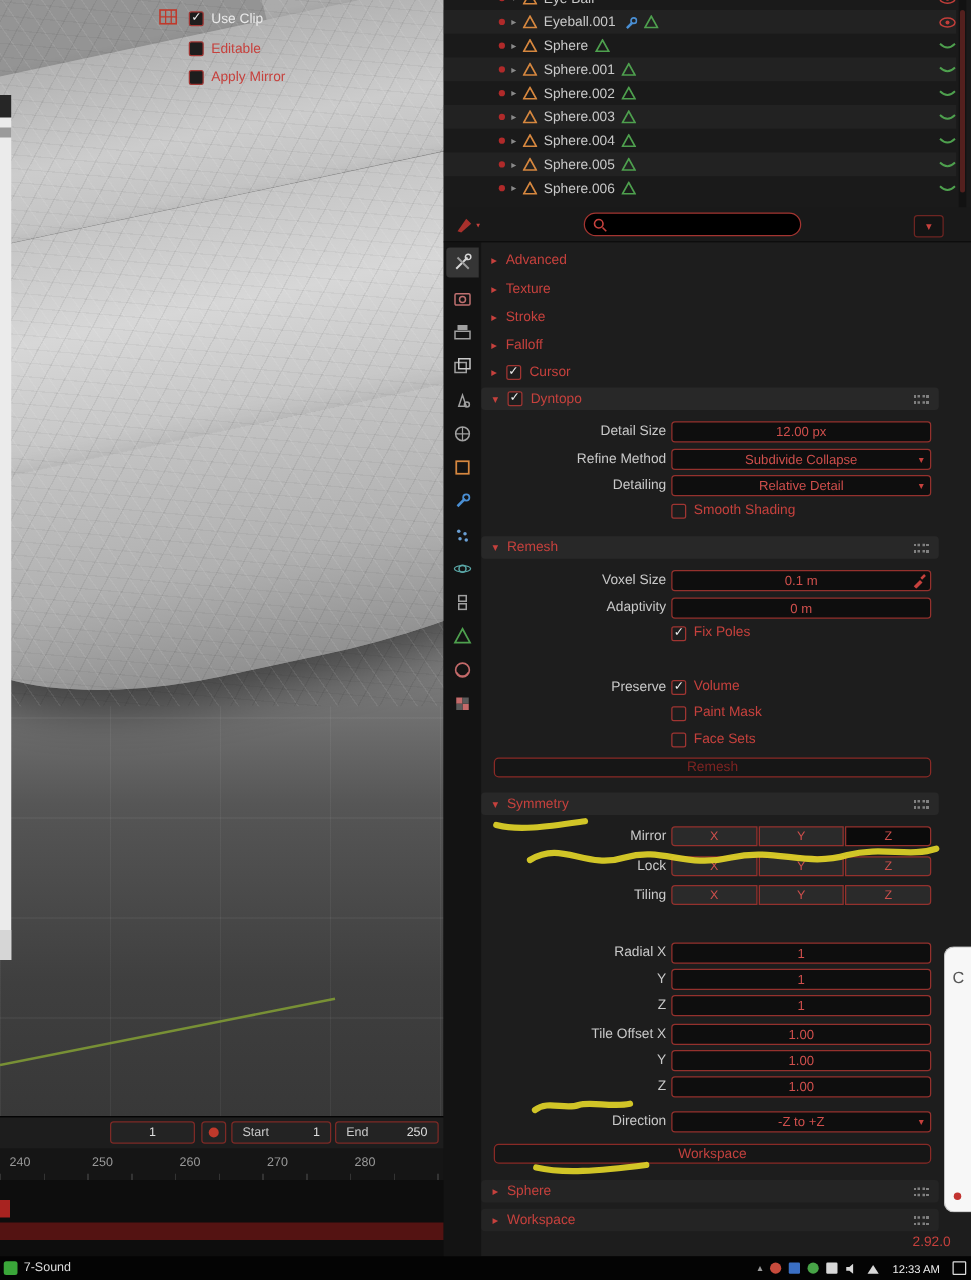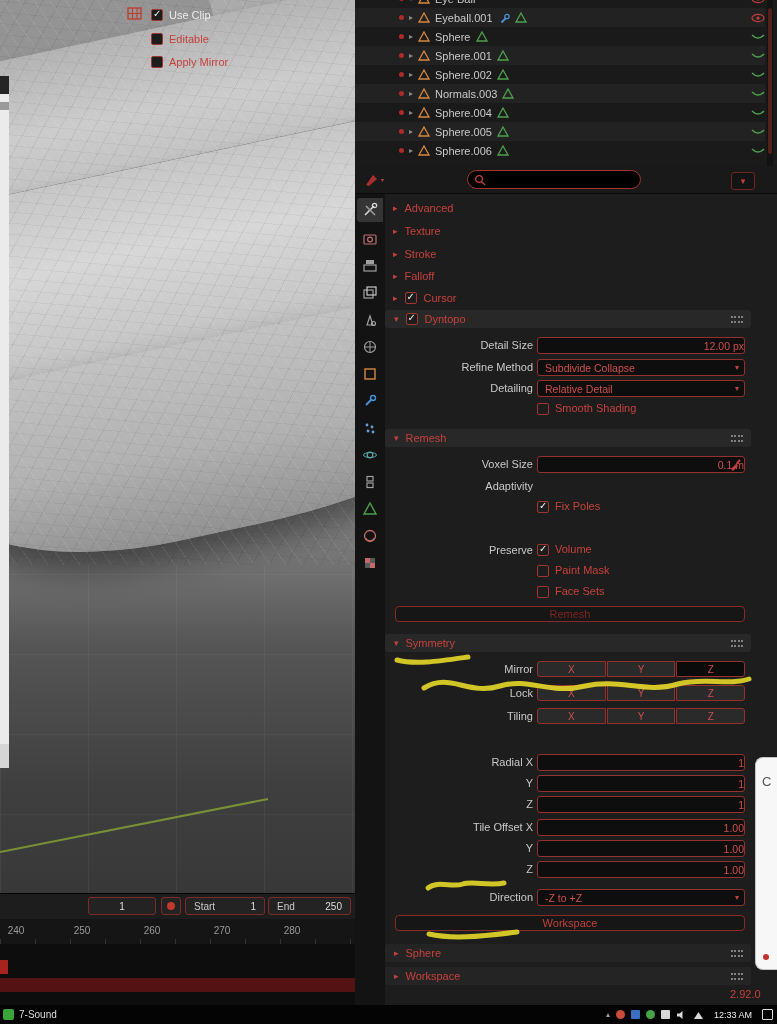--- a/index.html
+++ b/index.html
@@ -88,22 +88,22 @@
   .pcollapsed{position:absolute;left:8px;height:14px;display:flex;gap:7px;align-items:center;}
   .parrow{color:#c6413d;font-size:9px;}
   .ptitle{color:#c6413d;font-size:11px;}
   .phead{position:absolute;left:0;width:366px;height:18px;background:#282828;border-radius:3px;
          display:flex;align-items:center;gap:7px;padding:0 9px;box-sizing:border-box;}
   .grip{position:absolute;right:8px;top:6px;width:12px;height:7px;border-top:2px dotted #808080;border-bottom:2px dotted #808080;box-sizing:border-box;}
   .prow{position:absolute;left:0;width:366px;height:17px;}
   .plabel{position:absolute;left:0;width:148px;text-align:right;font-size:11px;color:#c9c9c9;line-height:17px;}
   .pfield{position:absolute;left:152px;top:0;width:208px;height:17px;background:#0e0e0e;border:1px solid #94312d;
           border-radius:3px;box-sizing:border-box;color:#cf4f4c;font-size:10.5px;
-          display:flex;align-items:center;justify-content:flex-end;}
-  .pfield.dd{justify-content:flex-start;padding:0 7px;}
+          display:flex;align-items:center;justify-content:center;}
+  .pfield.dd{justify-content:center;padding:0 7px;}
   .ddchev{position:absolute;right:5px;color:#c6413d;font-size:8px;}
   .pcbl{position:absolute;left:170px;top:1px;color:#c6413d;font-size:11px;}
   .pcb{position:absolute;left:152px;top:2px;}
   .axes{position:absolute;left:152px;top:0;width:208px;height:16px;display:flex;gap:1px;}
   .ax{flex:1;display:flex;align-items:center;justify-content:center;background:#2a2a2a;
       border:1px solid #94312d;color:#cf4f4c;font-size:10px;box-sizing:border-box;}
   .ax:first-child{border-radius:3px 0 0 3px;}
   .ax:last-child{border-radius:0 3px 3px 0;}
   .ax.on{background:#0b0b0b;}
   .bigbtn{position:absolute;left:10px;width:350px;height:16px;border:1px solid #8a2a26;border-radius:4px;
@@ -284,21 +284,21 @@
         <svg width="14" height="8">
             <path d="M1 2 Q7 8 13 2" fill="none" stroke="#4ea04e" stroke-width="1.5"></path>
           </svg>
       </div>
       <div class="olrow alt" style="top:84px">
         <span class="oldot"></span>
         <span class="olarrow">▸</span>
         <svg width="12" height="12">
             <path d="M6 1 L11 10 H1 Z" fill="none" stroke="#d6873f" stroke-width="1.3"></path>
           </svg>
-        <span class="olname">Normals.003</span>
+        <span class="olname">Sphere.003</span>
         <svg width="12" height="12">
             <path d="M6 1 L11 10 H1 Z" fill="none" stroke="#4ea04e" stroke-width="1.3"></path>
           </svg>
         <span class="olspacer"></span>
         <svg width="14" height="8">
             <path d="M1 2 Q7 8 13 2" fill="none" stroke="#4ea04e" stroke-width="1.5"></path>
           </svg>
       </div>
       <div class="olrow" style="top:103px">
         <span class="oldot"></span>
@@ -520,20 +520,23 @@
         <div class="pfield">
           <span>0.1 m</span>
           <svg class="abs" style="right:3px;top:2px;position:absolute" width="12" height="12">
               <path d="M2 10 L7 5 L9 7 L4 12 Z" fill="#c6413d"></path>
               <line x1="8" y1="4" x2="11" y2="1" stroke="#c6413d" stroke-width="2"></line>
             </svg>
         </div>
       </div>
       <div class="prow" style="top:284px">
         <span class="plabel">Adaptivity</span>
+        <div class="pfield">
+            <span>0 m</span>
+          </div>
       </div>
       <div class="prow" style="top:305px">
         <span class="cb on pcb"></span>
         <span class="pcbl">Fix Poles</span>
       </div>
       <div class="prow" style="top:348px">
         <span class="plabel">Preserve</span>
         <span class="cb on pcb"></span>
         <span class="pcbl">Volume</span>
       </div>

